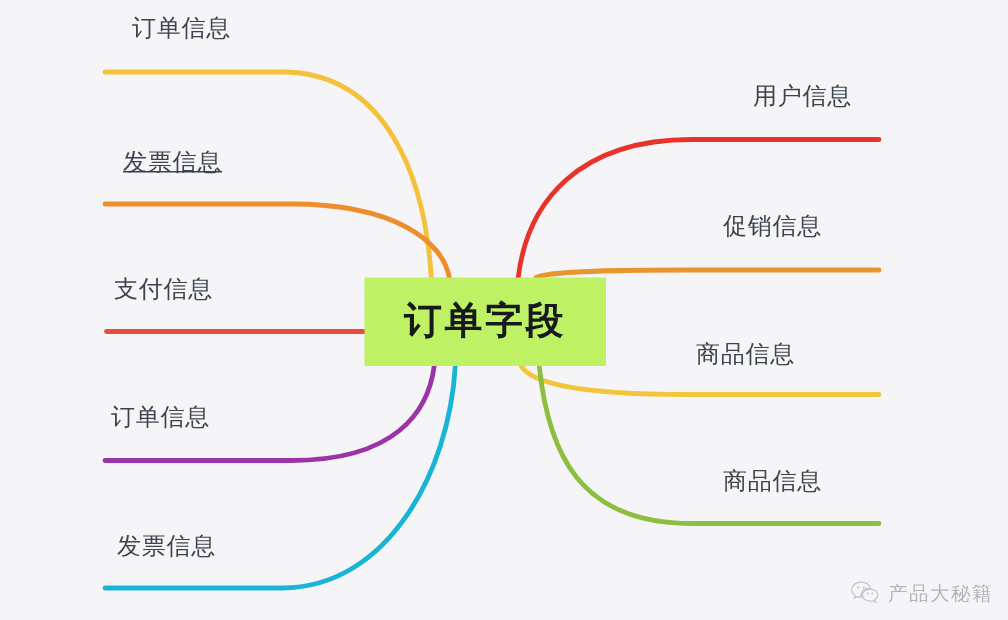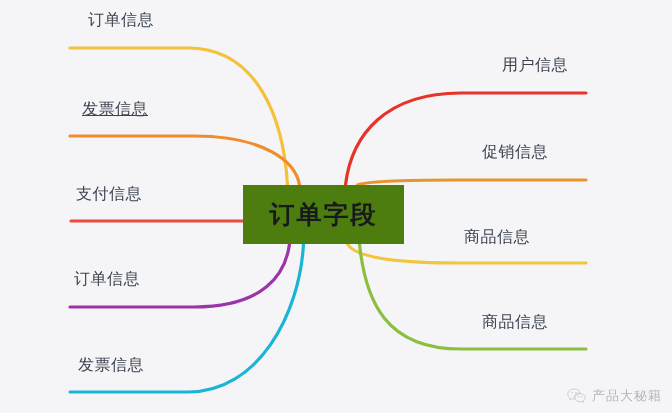--- a/index.html
+++ b/index.html
@@ -36,39 +36,39 @@
     letter-spacing: 0.5px;
     white-space: nowrap;
     line-height: 1;
   }
   .center-node {
     position: absolute;
     left: 243px;
     top: 185px;
     width: 161px;
     height: 59px;
-    background: #4d7c0f;
+    background: #bef264;
     display: flex;
     align-items: center;
     justify-content: center;
     z-index: 5;
   }
   .center-node-text {
     color: #17191c;
     font-size: 25px;
     font-weight: bold;
     letter-spacing: 2px;
     line-height: 1;
   }
   .watermark {
     position: absolute;
     right: 10px;
     bottom: 8px;
     display: flex;
-    align-items: center;
+    align-items: flex-start;
     gap: 6px;
     opacity: 0.5;
   }
   .watermark-text {
     color: #6d7480;
     font-size: 13px;
     letter-spacing: 1px;
     white-space: nowrap;
   }
   .wechat-icon {

